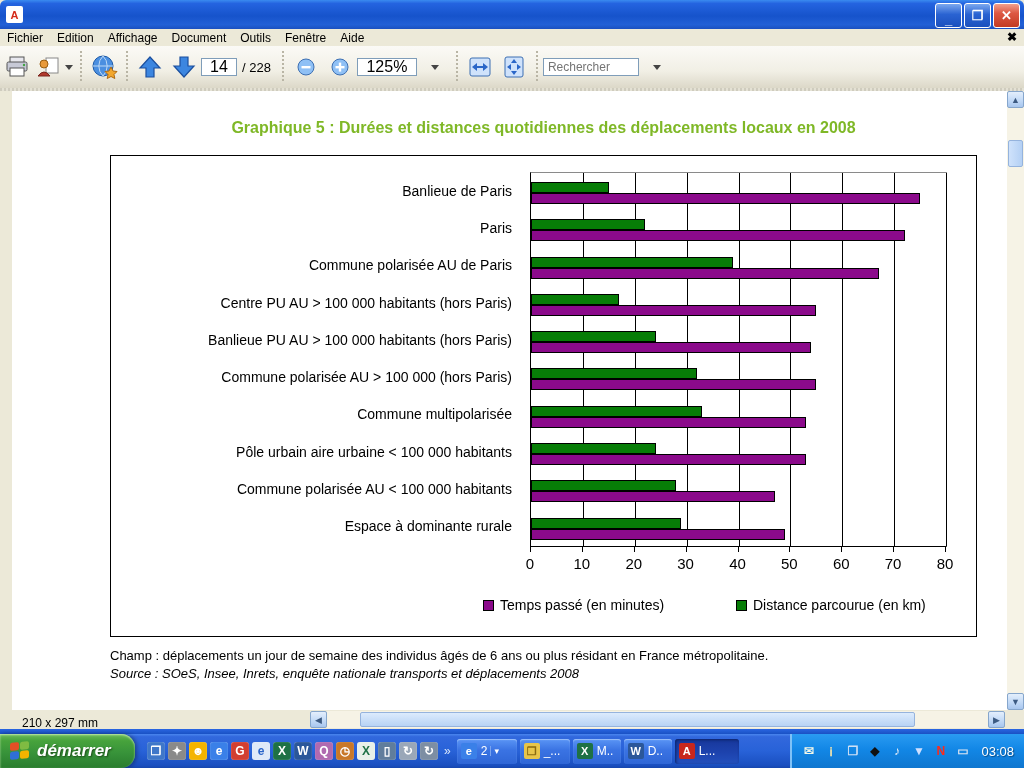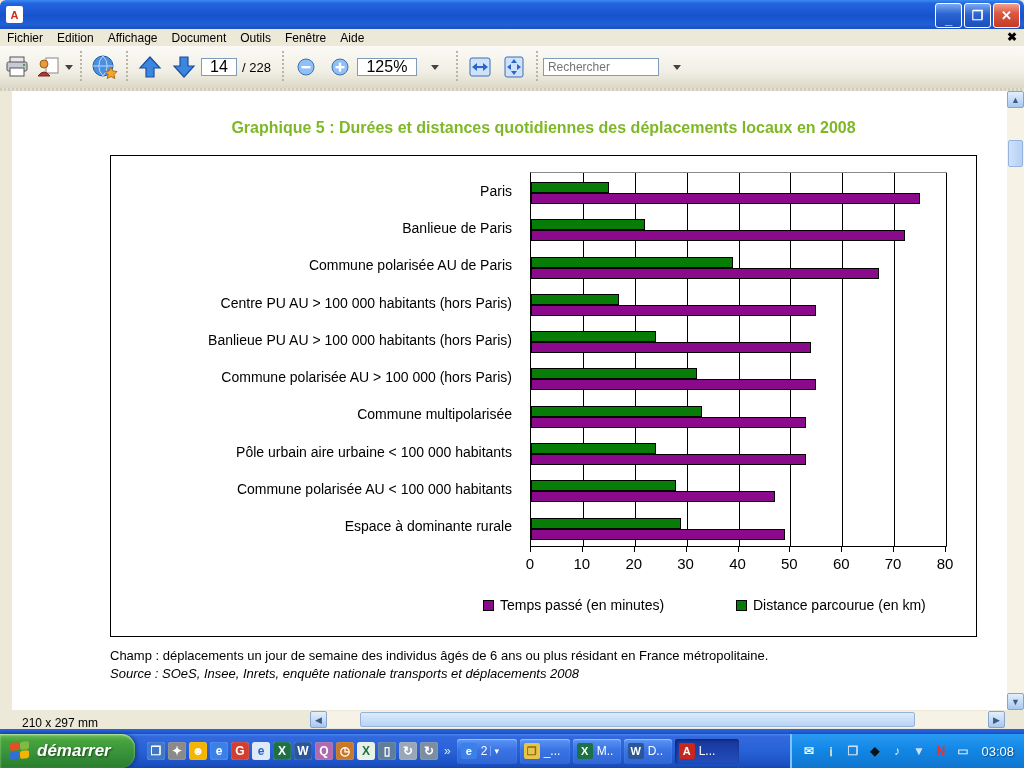--- a/index.html
+++ b/index.html
@@ -31,21 +31,21 @@
     background:repeating-linear-gradient(180deg,#b9b5a5 0 2px,transparent 2px 4px);}
   .tbtn{height:34px;min-width:30px;display:flex;align-items:center;justify-content:center;
     border-radius:3px;padding:0 2px;}
   .dd{width:0;height:0;border-left:4px solid transparent;border-right:4px solid transparent;
     border-top:5px solid #444;margin-left:3px;}
   .pagebox,.zoombox{height:18px;background:#fff;border:1px solid #7f9db9;font-size:16px;
     padding:1px 3px;box-sizing:border-box;font-family:"Liberation Sans",sans-serif;}
   .pagebox{width:36px;text-align:center;}
   .zoombox{width:60px;text-align:center;}
   .pagetotal{font-size:13px;margin:0 6px 0 5px;color:#000;}
-  .searchbox{height:18px;width:116px;background:#fff;border:1px solid #7f9db9;font-size:12px;
+  .searchbox{height:18px;width:96px;background:#fff;border:1px solid #7f9db9;font-size:12px;
     padding:1px 4px;box-sizing:border-box;color:#999;font-family:"Liberation Sans",sans-serif;}
   .gripstrip{position:absolute;left:0;top:88px;width:1024px;height:3px;
     background:repeating-linear-gradient(90deg,#cfccbe 0 2px,#e4e1d4 2px 4px);}
   
   .docarea{position:absolute;left:12px;top:91px;width:1007px;height:619px;background:#fff;}
   .charttitle{position:absolute;left:98px;top:28px;width:867px;text-align:center;
     font-size:16px;font-weight:bold;}
   .chartbox{position:absolute;left:98px;top:64px;width:867px;height:482px;
     border:1px solid #000;background:#fff;box-sizing:border-box;}
   .plot{position:absolute;left:419px;top:16px;width:415px;height:373px;
@@ -222,22 +222,22 @@
         <span class="dd"></span>
       </div>
   </div>
   <div class="gripstrip"></div>
 
   <div class="docarea">
     <div class="charttitle" style="color: rgb(127, 184, 39);">Graphique 5 : Durées et distances quotidiennes des déplacements locaux en 2008</div>
 
     <div class="chartbox">
       <div class="catcol">
+          <div class="catlabel">Banlieue de Paris</div>
           <div class="catlabel">Paris</div>
-          <div class="catlabel">Banlieue de Paris</div>
           <div class="catlabel">Commune polarisée AU de Paris</div>
           <div class="catlabel">Centre PU AU &gt; 100 000 habitants (hors Paris)</div>
           <div class="catlabel">Banlieue PU AU &gt; 100 000 habitants (hors Paris)</div>
           <div class="catlabel">Commune polarisée AU &gt; 100 000 (hors Paris)</div>
           <div class="catlabel">Commune multipolarisée</div>
           <div class="catlabel">Pôle urbain aire urbaine &lt; 100 000 habitants</div>
           <div class="catlabel">Commune polarisée AU &lt; 100 000 habitants</div>
           <div class="catlabel">Espace à dominante rurale</div>
         </div>
       <div class="plot">

